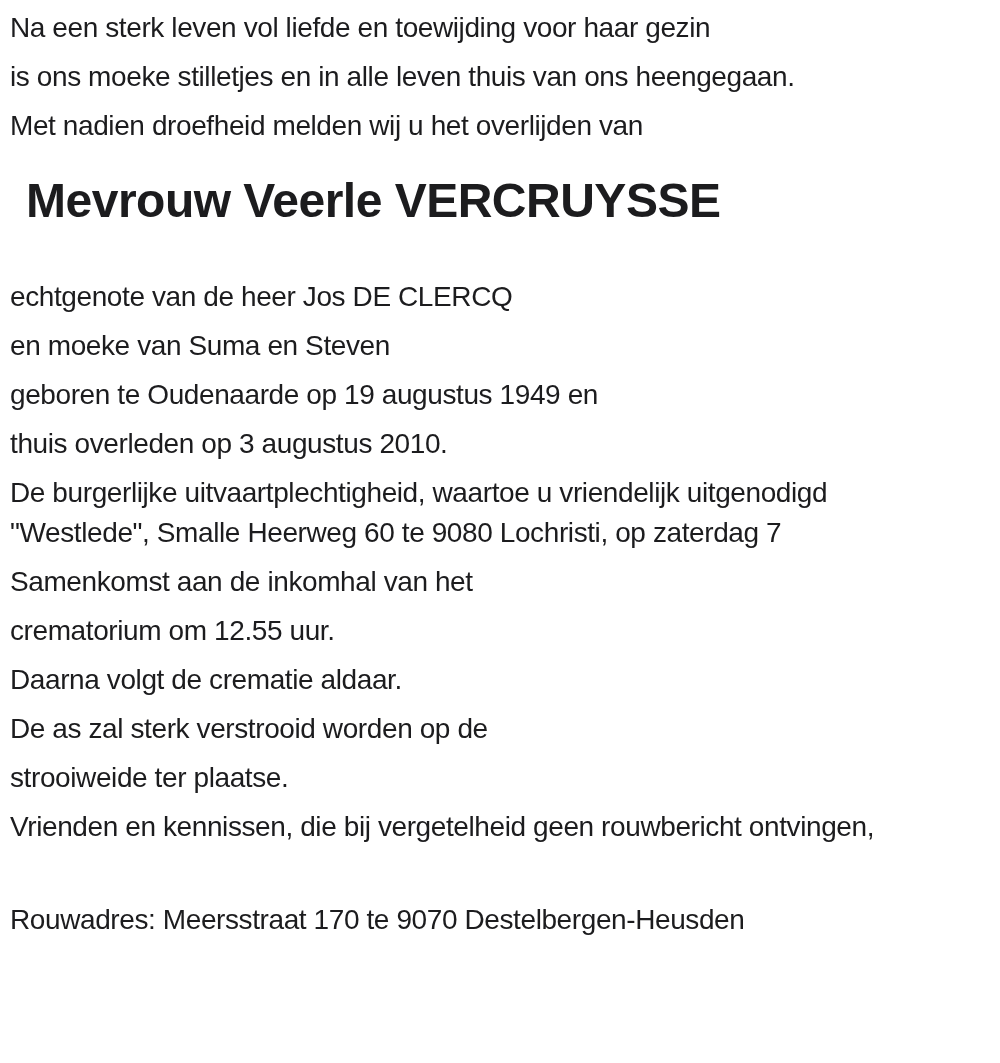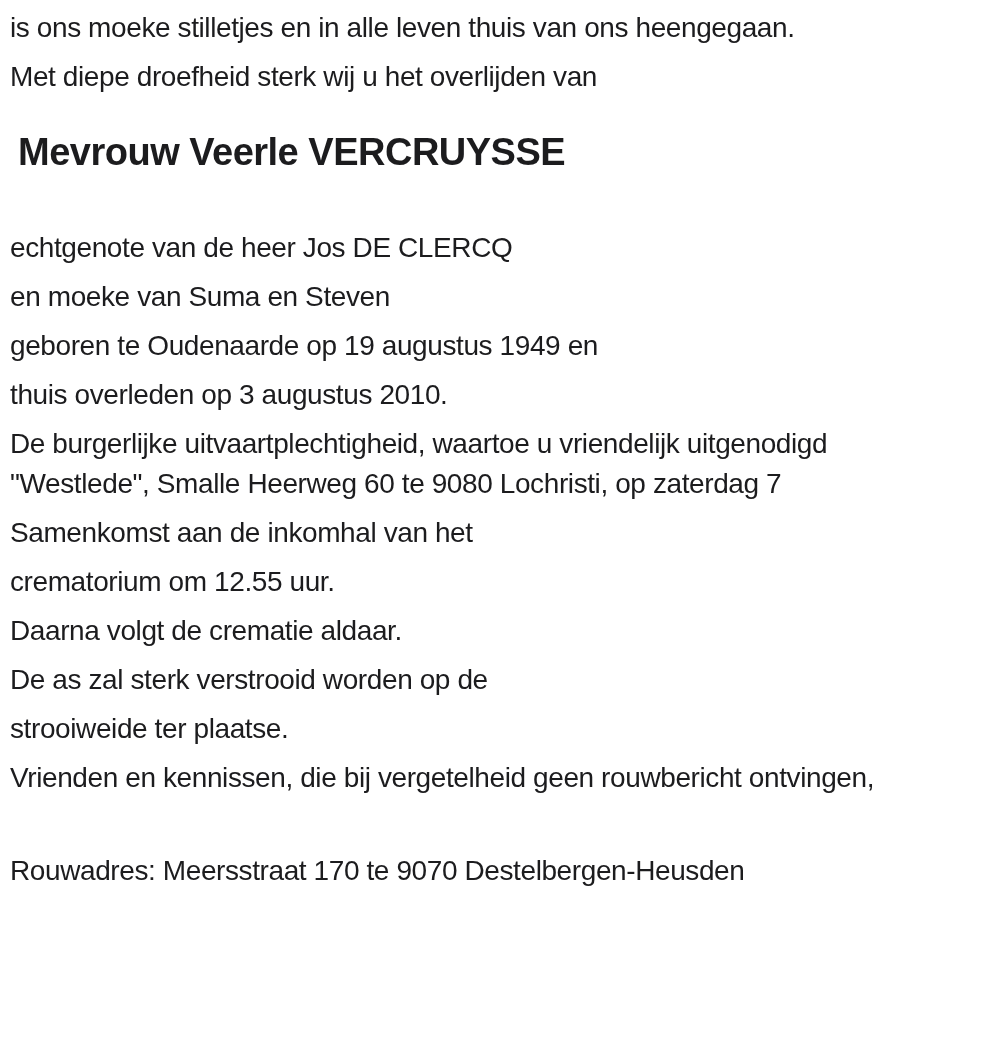--- a/index.html
+++ b/index.html
@@ -23,41 +23,42 @@
   .para {
     margin: 0 0 9px 0;
     line-height: 40px;
     white-space: nowrap;
   }
   .line {
     line-height: 40px;
     white-space: nowrap;
   }
   .title {
-    font-size: 38px;
+    font-size: 48px;
     font-weight: 700;
     line-height: 46px;
     letter-spacing: -0.5px;
-    margin: 32px 0 53px 8px;
+    margin: 32px 0 53px 16px;
     white-space: nowrap;
   }
   .bold {
     font-weight: 400;
   }
   .rouwadres {
     margin-top: 53px;
   }
 </style>
 </head>
 <body>
 
 <main class="doc">
 
+  <p class="para">Na een sterk leven vol liefde en toewijding voor haar gezin</p>
   <p class="para">is ons moeke stilletjes en in alle leven thuis van ons heengegaan.</p>
-  <p class="para">Met diepe droefheid sterk wij u het overlijden van</p>
+  <p class="para">Met nadien droefheid melden wij u het overlijden van</p>
 
   <h1 class="title">Mevrouw Veerle VERCRUYSSE</h1>
 
   <p class="para">echtgenote van de heer Jos DE CLERCQ</p>
   <p class="para">en moeke van Suma en Steven</p>
   <p class="para">geboren te Oudenaarde op 19 augustus 1949 en</p>
   <p class="para">thuis overleden op 3 augustus 2010.</p>
 
   <div class="para">
     <div class="line">De burgerlijke uitvaartplechtigheid, waartoe u vriendelijk uitgenodigd</div>

